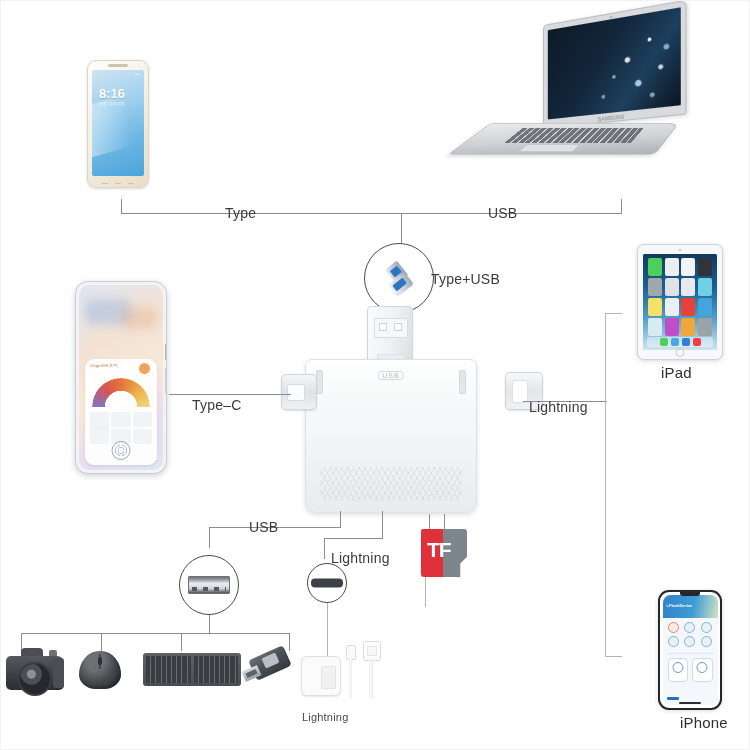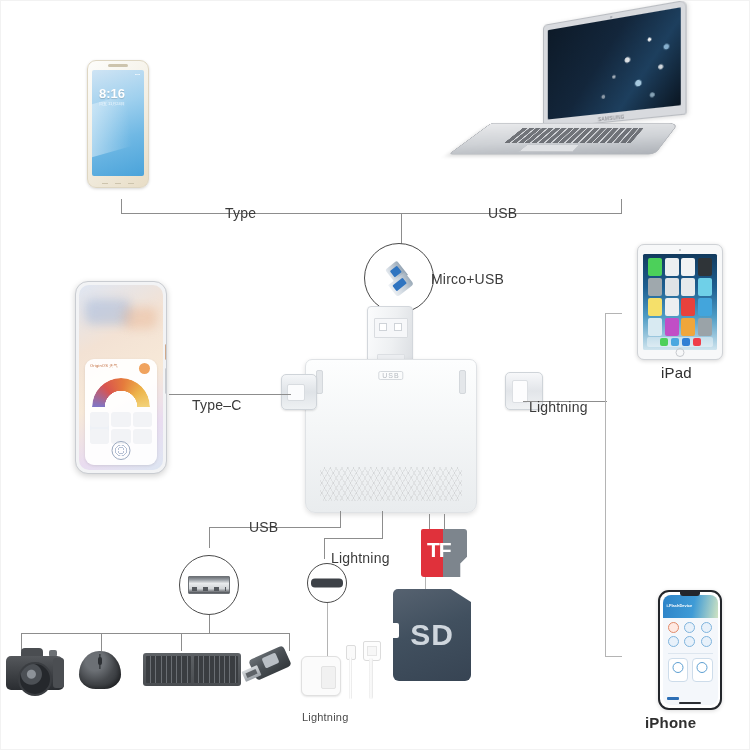--- a/index.html
+++ b/index.html
@@ -588,21 +588,21 @@
   <div class="ln v" style="left:400px; top:212px; height:32px;"></div>
   <div class="lbl" style="left:224px; top:204px;">Type</div>
   <div class="lbl" style="left:487px; top:204px;">USB</div>
 
   <div class="circ" style="left:363px; top:242px; width:70px; height:70px;">
     <div class="ic-microusb">
       <div class="up"></div>
         <div class="lo"></div>
     </div>
   </div>
-  <div class="lbl" style="left:430px; top:270px;">Mirco+USB</div>
+  <div class="lbl" style="left:430px; top:270px;">Type+USB</div>
   <div class="ln v" style="left:400px; top:310px; height:18px;"></div>
 
   <div class="phone2">
     <div class="btn1"></div>
     <div class="btn2"></div>
     <div class="scr">
       <div class="blur1"></div>
         <div class="blur2"></div>
       <div class="card">
         <div class="ttl">OriginOS 天气</div>
@@ -693,21 +693,21 @@
       </div>
       <div class="sep"></div>
       <div class="two">
         <span></span>
           <span></span>
       </div>
       <div class="bar"></div>
       <div class="hline"></div>
     </div>
   </div>
-  <div class="lbl dev" style="left:644px; top:713px;font-weight:bold;">iPhone</div>
+  <div class="lbl dev" style="left:679px; top:713px;">iPhone</div>
 
   <div class="ln v" style="left:339px; top:510px; height:16px;"></div>
   <div class="ln h" style="left:208px; top:526px; width:132px;"></div>
   <div class="ln v" style="left:208px; top:526px; height:21px;"></div>
   <div class="lbl" style="left:248px; top:518px;">USB</div>
 
   <div class="circ" style="left:178px; top:554px; width:60px; height:60px;">
     <div class="ic-usbport"></div>
   </div>
 
@@ -763,18 +763,14 @@
 
   <div class="ln v" style="left:428px; top:513px; height:17px;"></div>
   <div class="ln v" style="left:443px; top:513px; height:17px;"></div>
   <div class="ln v light" style="left:424px; top:576px; height:30px;"></div>
 
   <div class="tfcard">
     <div class="red"></div>
       <div class="gry"></div>
     <div class="txt">TF</div>
   </div>
-  <div class="sdcard">
-    <div class="notch"></div>
-    <div class="txt">SD</div>
-  </div>
 
 </div>
 
 </body></html>

